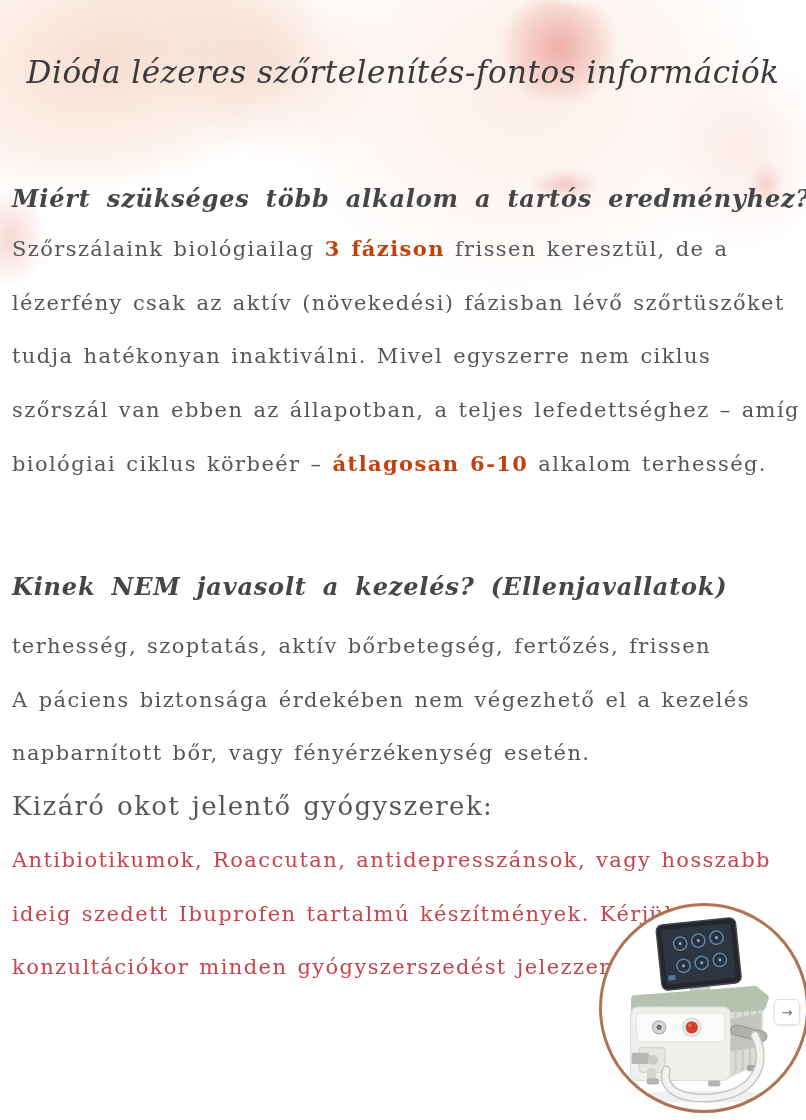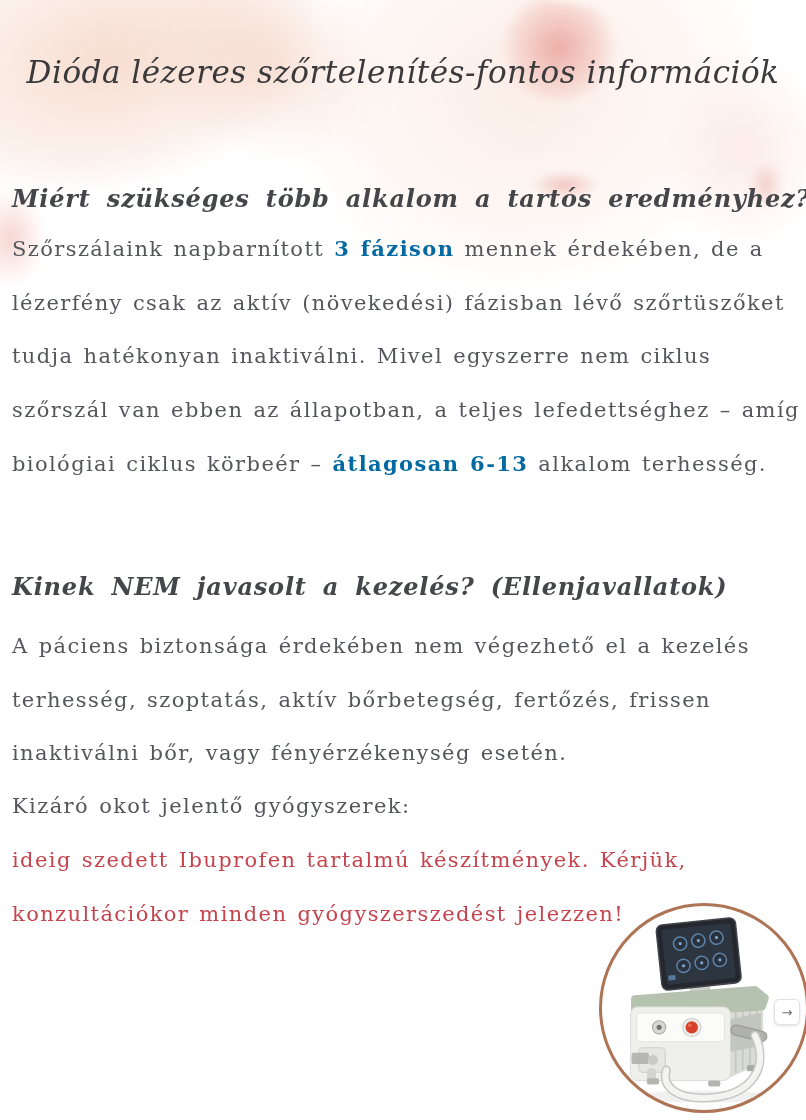--- a/index.html
+++ b/index.html
@@ -42,25 +42,25 @@
     position:absolute;left:12px;white-space:nowrap;
     font-style:italic;font-weight:bold;font-size:24px;
     letter-spacing:0.8px;word-spacing:7px;color:#45464a;
   }
   .h1{top:184px;}
   .h2{top:572px;text-align:right;}
   .para{position:absolute;left:12px;font-size:21px;letter-spacing:1.4px;
     word-spacing:2px;color:#55565b;line-height:53.5px;}
   .p1{top:222px;}
   .p2{top:620px;}
-  .meds-label{position:absolute;left:12px;top:780px;font-size:21px;
+  .meds-label{position:absolute;left:12px;top:780px;font-size:26px;
     letter-spacing:1.4px;word-spacing:2px;color:#55565b;line-height:53.5px;white-space:nowrap;}
   .p-red{top:834px;color:#c5444d;}
   .tline{white-space:nowrap;}
-  .tline .b{font-weight:bold;color:#0369a1;}
+  .tline .b{font-weight:bold;color:#c2410c;}
 
   .device-circle{
     position:absolute;left:599px;top:903px;width:210px;height:210px;
     border:3px solid #ae7456;border-radius:50%;background:#ffffff;
     box-sizing:border-box;overflow:hidden;
   }
   .device-circle svg{display:block;margin:1px auto 0;}
 
   .next-btn{
     position:absolute;left:774px;top:999px;width:24px;height:24px;
@@ -82,35 +82,36 @@
   <div class="wash wash-blob"></div>
   <div class="wash wash-right"></div>
   <div class="wash wash-left-streak"></div>
   <div class="wash wash-speck1"></div>
   <div class="wash wash-speck2"></div>
 
   <div class="page-title">Dióda lézeres szőrtelenítés-fontos információk</div>
 
   <div class="sec-heading h1">Miért szükséges több alkalom a tartós eredményhez?</div>
   <div class="para p1">
-      <div class="tline"><span>Szőrszálaink napbarnított </span><span class="b">3 fázison</span><span> mennek érdekében, de a</span></div>
+      <div class="tline"><span>Szőrszálaink biológiailag </span><span class="b">3 fázison</span><span> frissen keresztül, de a</span></div>
       <div class="tline"><span>lézerfény csak az aktív (növekedési) fázisban lévő szőrtüszőket</span></div>
       <div class="tline"><span>tudja hatékonyan inaktiválni. Mivel egyszerre nem ciklus</span></div>
       <div class="tline"><span>szőrszál van ebben az állapotban, a teljes lefedettséghez – amíg a</span></div>
-      <div class="tline"><span>biológiai ciklus körbeér – </span><span class="b">átlagosan 6-13</span><span> alkalom terhesség.</span></div>
+      <div class="tline"><span>biológiai ciklus körbeér – </span><span class="b">átlagosan 6-10</span><span> alkalom terhesség.</span></div>
     </div>
 
   <div class="sec-heading h2">Kinek NEM javasolt a kezelés? (Ellenjavallatok)</div>
   <div class="para p2">
+      <div class="tline"><span>terhesség, szoptatás, aktív bőrbetegség, fertőzés, frissen</span></div>
       <div class="tline"><span>A páciens biztonsága érdekében nem végezhető el a kezelés</span></div>
-      <div class="tline"><span>terhesség, szoptatás, aktív bőrbetegség, fertőzés, frissen</span></div>
-      <div class="tline"><span>inaktiválni bőr, vagy fényérzékenység esetén.</span></div>
+      <div class="tline"><span>napbarnított bőr, vagy fényérzékenység esetén.</span></div>
     </div>
   <div class="meds-label">Kizáró okot jelentő gyógyszerek:</div>
   <div class="para p-red">
+      <div class="tline"><span>Antibiotikumok, Roaccutan, antidepresszánsok, vagy hosszabb</span></div>
       <div class="tline"><span>ideig szedett Ibuprofen tartalmú készítmények. Kérjük,</span></div>
       <div class="tline"><span>konzultációkor minden gyógyszerszedést jelezzen!</span></div>
     </div>
 
   <div class="device-circle">
     <svg width="204" height="204" viewBox="0 0 200 200">
 
       <ellipse cx="100" cy="186" rx="72" ry="6" fill="rgba(0,0,0,0.06)"></ellipse>
 
       <polygon points="124,98 158,91 158,152 124,168" fill="#d9dbd5"></polygon>

